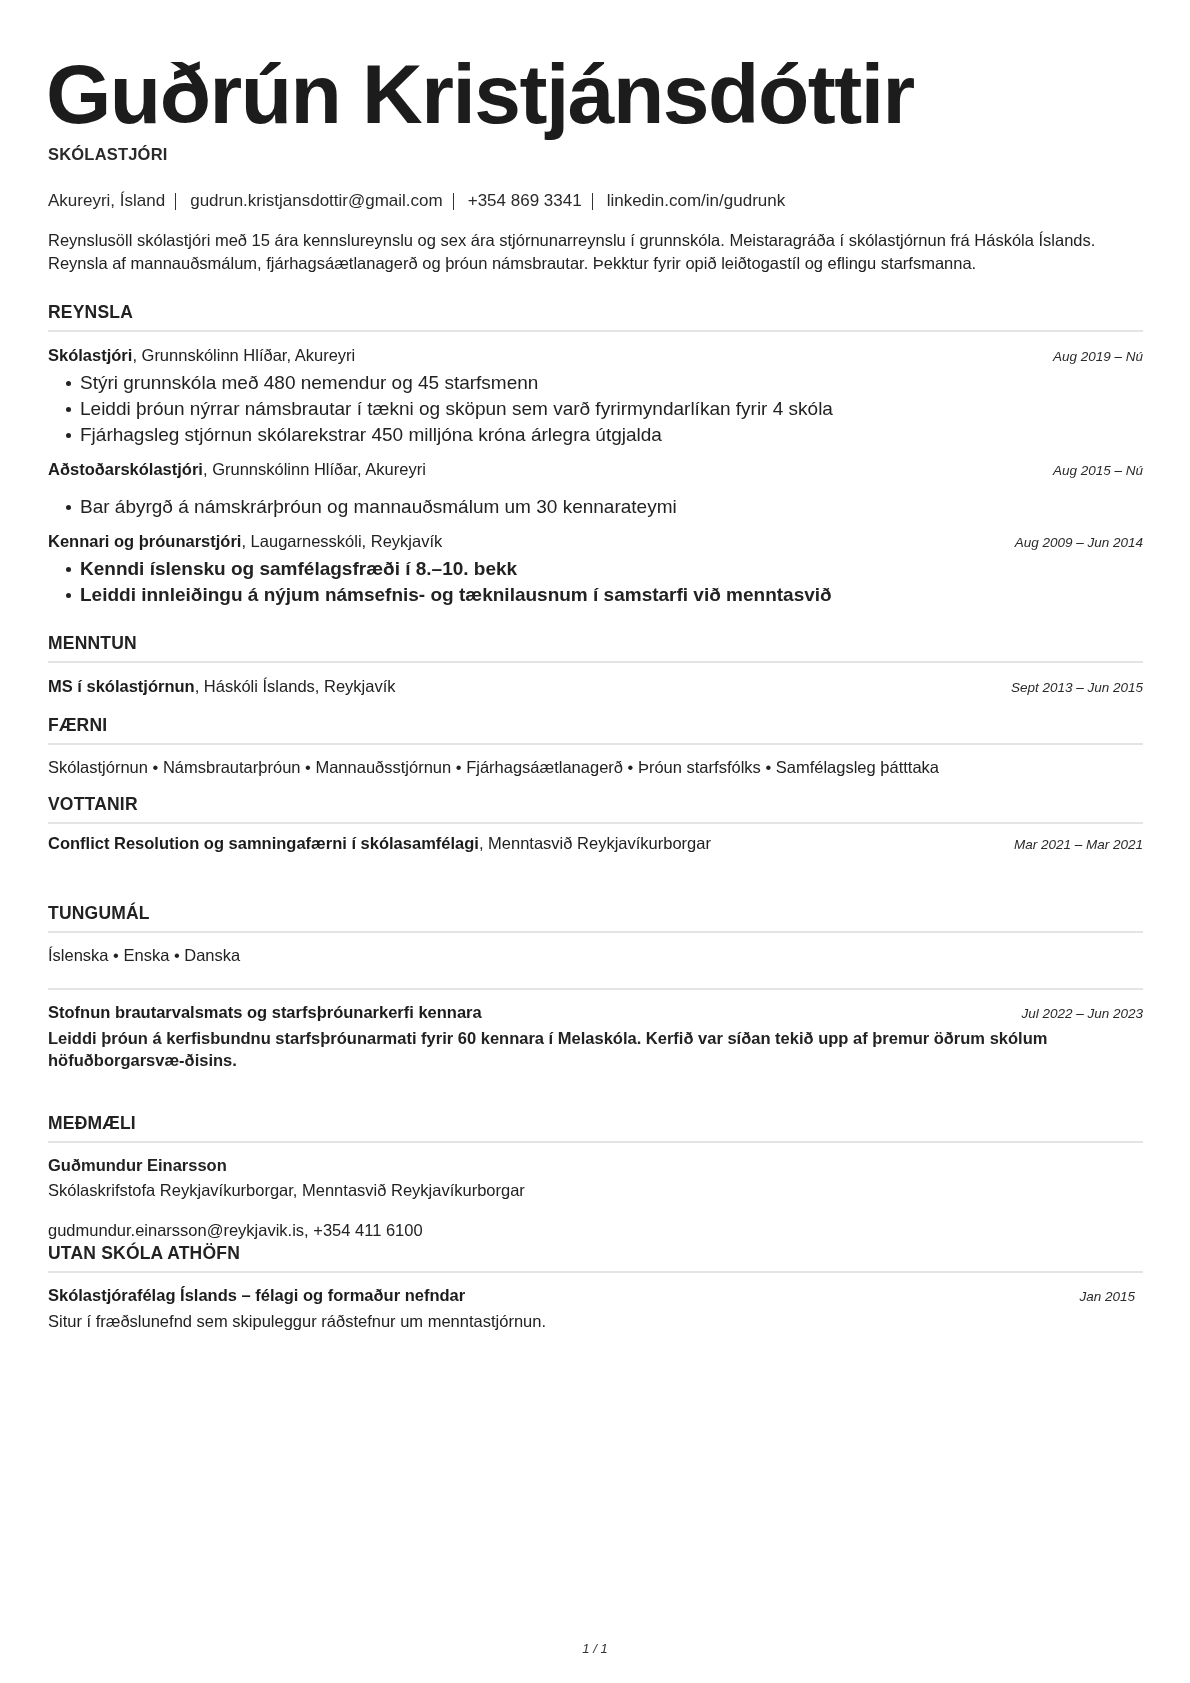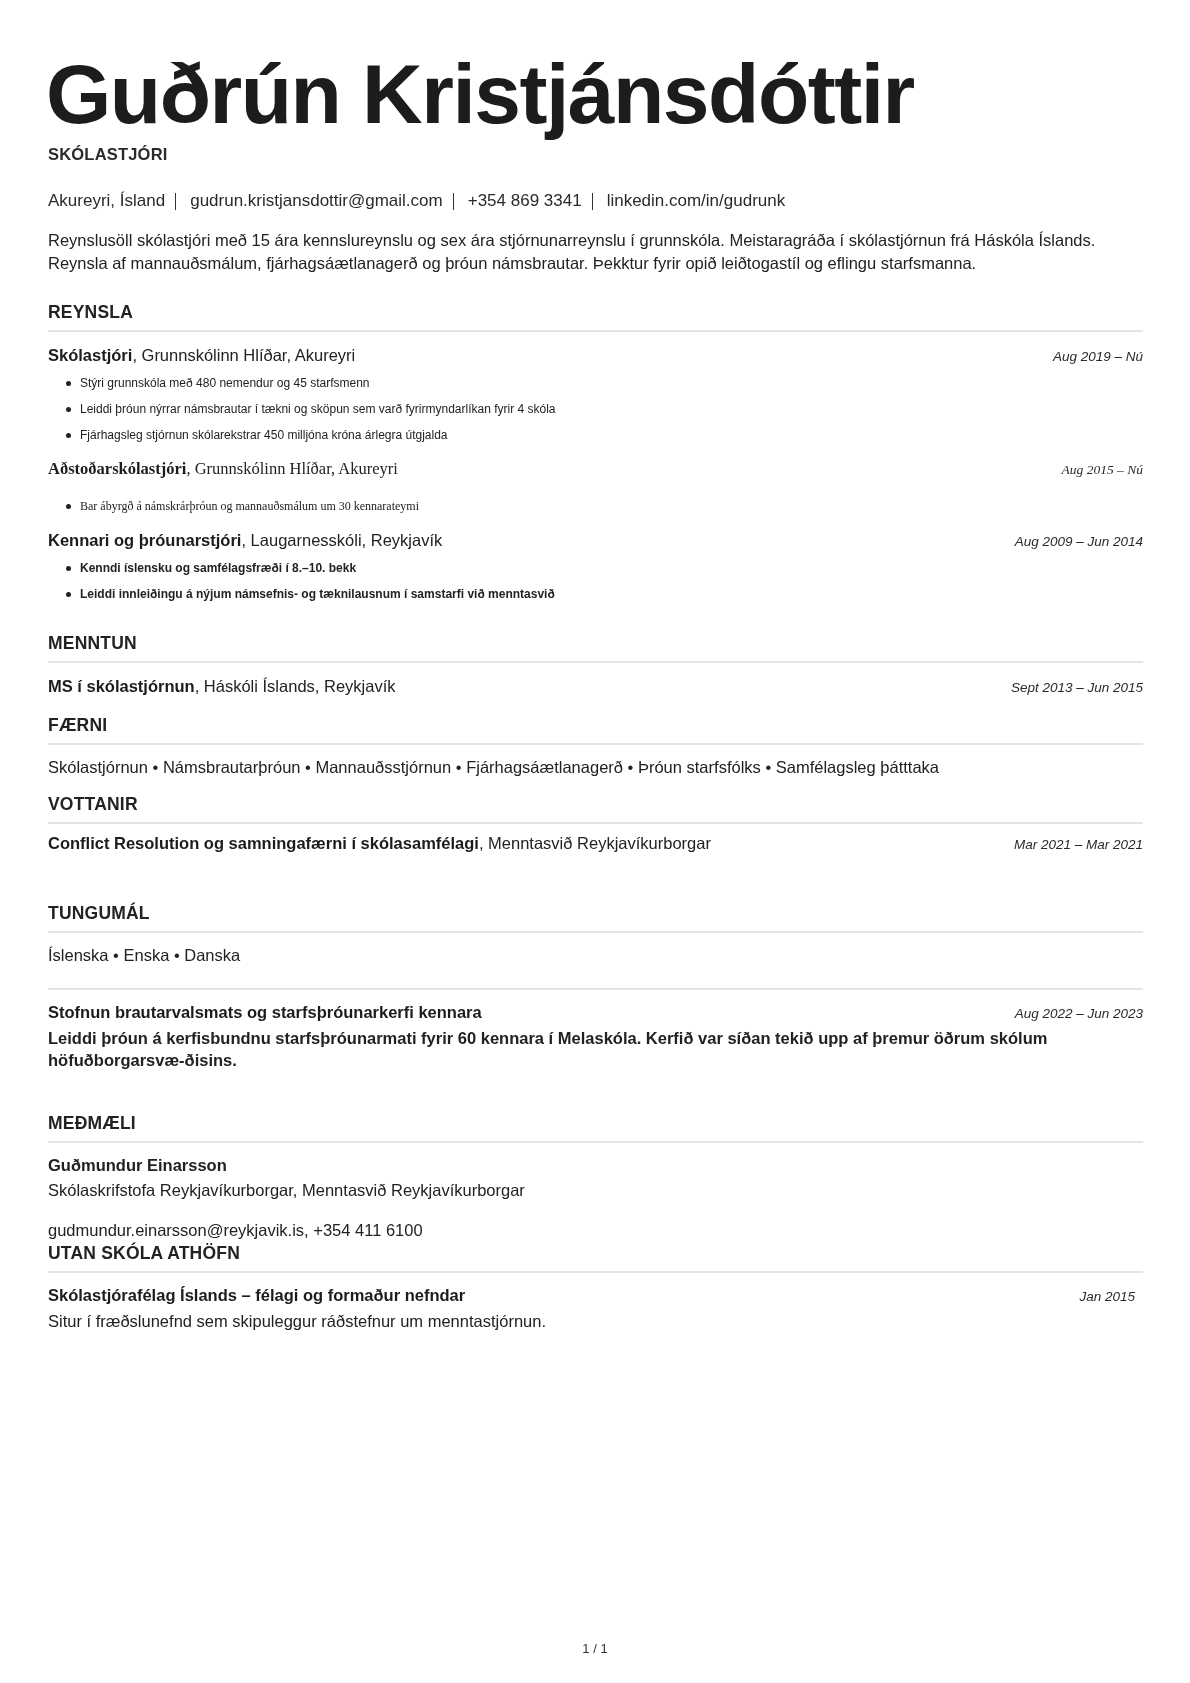--- a/index.html
+++ b/index.html
@@ -95,21 +95,21 @@
       color: #2a2a2a;
       white-space: nowrap;
     }
     ul.bullets {
       list-style: none;
       margin-left: 18px;
     }
     ul.bullets li {
       position: relative;
       padding-left: 14px;
-      font-size: 12px;
+      font-size: 19px;
       line-height: 26px;
       color: #222;
     }
     ul.bullets li::before {
       content: "";
       position: absolute;
       left: 0;
       top: 11px;
       width: 5px;
       height: 5px;
@@ -127,20 +127,21 @@
       color: #222;
     }
     .footer {
       position: absolute;
       top: 1641px;
       left: 0;
       width: 1190px;
       text-align: center;
       font-size: 13px;
       color: #333;
+      font-style: italic;
     }
   </style>
 </head>
 <body>
 
 <div class="page">
 
   <div class="name">Guðrún Kristjánsdóttir</div>
   <div class="job-title">SKÓLASTJÓRI</div>
 
@@ -165,21 +166,21 @@
         <span><b>Skólastjóri</b><span>, Grunnskólinn Hlíðar, Akureyri</span></span>
         <span class="date">Aug 2019 – Nú</span>
       </div>
       <ul class="bullets" style="margin-top:2px;">
         <li>Stýri grunnskóla með 480 nemendur og 45 starfsmenn</li>
         <li>Leiddi þróun nýrrar námsbrautar í tækni og sköpun sem varð fyrirmyndarlíkan fyrir 4 skóla</li>
         <li>Fjárhagsleg stjórnun skólarekstrar 450 milljóna króna árlegra útgjalda</li>
       </ul>
     </div>
 
-    <div style="margin-top:10px;font-family:Liberation Serif, serif;">
+    <div style="margin-top:10px;">
       <div class="row">
         <span><b>Aðstoðarskólastjóri</b><span>, Grunnskólinn Hlíðar, Akureyri</span></span>
         <span class="date">Aug 2015 – Nú</span>
       </div>
       <ul class="bullets" style="margin-top:12px;">
         <li>Bar ábyrgð á námskrárþróun og mannauðsmálum um 30 kennarateymi</li>
       </ul>
     </div>
 
     <div style="margin-top:10px;">
@@ -221,21 +222,21 @@
   <div class="section" style="top:902px;">
     <div class="sec-head">TUNGUMÁL</div>
     <div class="sec-rule"></div>
     <div class="plain" style="margin-top:11px;">Íslenska • Enska • Danska</div>
   </div>
 
   <div class="section" style="top:981px;">
     <div class="sec-rule"></div>
     <div class="row" style="margin-top:11px;">
       <b>Stofnun brautarvalsmats og starfsþróunarkerfi kennara</b>
-      <span class="date">Aug 2022 – Jun 2023</span>
+      <span class="date">Jul 2022 – Jun 2023</span>
     </div>
     <div class="para" style="margin-top:2px;font-weight:bold;">Leiddi þróun á kerfisbundnu starfsþróunarmati fyrir 60 kennara í Melaskóla. Kerfið var síðan tekið upp af þremur öðrum skólum höfuðborgarsvæ-ðisins.</div>
   </div>
 
   <div class="section" style="top:1112px;">
     <div class="sec-head">MEÐMÆLI</div>
     <div class="sec-rule"></div>
     <div style="margin-top:11px;">
       <div class="plain" style="font-weight:700;">Guðmundur Einarsson</div>
       <div class="plain" style="margin-top:3px;">Skólaskrifstofa Reykjavíkurborgar, Menntasvið Reykjavíkurborgar</div>

